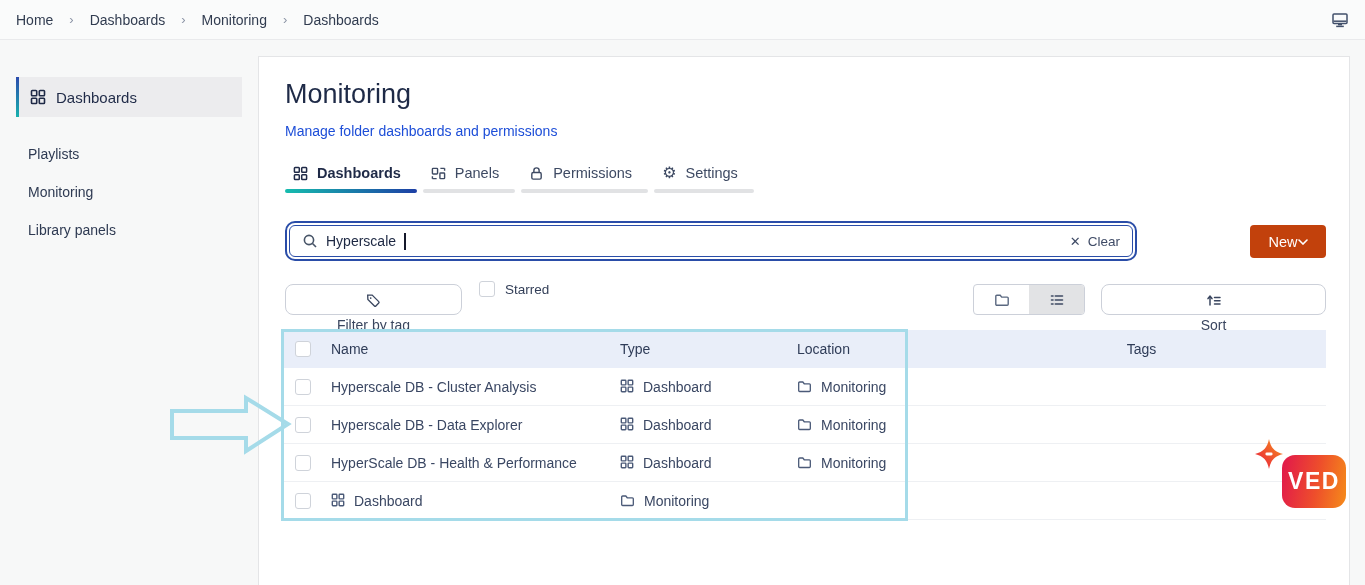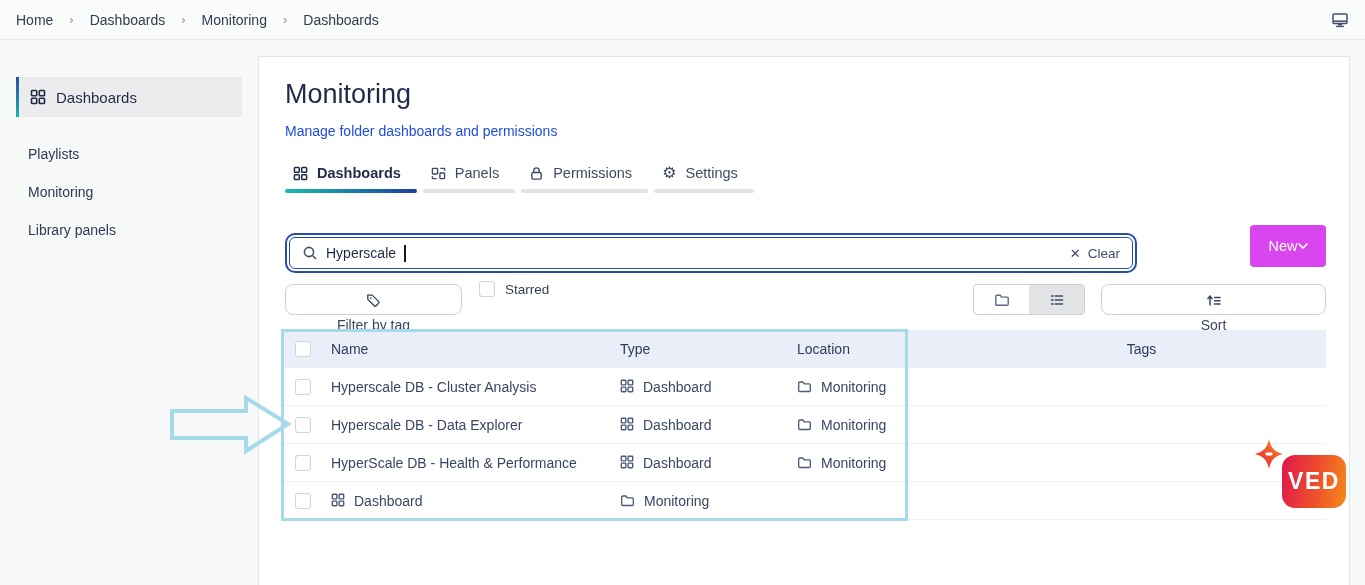--- a/index.html
+++ b/index.html
@@ -30,27 +30,27 @@
   .tabs { position:absolute; left:26px; top:108px; display:flex; gap:6px; }
   .tab { display:flex; align-items:center; gap:9px; padding:0 16px 12px 8px; font-size:14.5px; color:#3e4a63; position:relative; cursor:pointer; }
   .tab::after { content:""; position:absolute; left:0; right:0; bottom:0; height:4px; background:#e1e2e4; border-radius:2px; }
   .tab.active { color:#1f2a47; font-weight:600; }
   .tab.active::after { background:linear-gradient(90deg,#16bcae,#1d3fa5); }
   .tab .ticon { color:#3e4a63; }
   .tab.active .ticon { color:#1f2a47; }
   .gear-glyph { font-size:16px; line-height:14px; }
 
   
-  .search-wrap { position:absolute; left:26px; top:176px; width:852px; height:40px; border:2px solid #2a4da8; border-radius:10px; padding:2px; background:#fff; }
+  .search-wrap { position:absolute; left:26px; top:164px; width:852px; height:40px; border:2px solid #2a4da8; border-radius:10px; padding:2px; background:#fff; }
   .search-inner { width:100%; height:100%; border:1px solid #2a4da8; border-radius:6px; display:flex; align-items:center; padding:0 12px; gap:8px; cursor:text; }
   .search-text { font-size:14px; color:#1c2742; }
   .caret { width:1.5px; height:17px; background:#15192b; }
   .clear-btn { margin-left:auto; display:flex; align-items:center; gap:7px; color:#3f4b66; font-size:13.5px; cursor:pointer; }
   .clear-x { font-size:13px; }
-  .new-btn { position:absolute; left:991px; top:168px; width:76px; height:42px; background:#d946ef; border-radius:4px; color:#fff; font-size:14.5px; font-weight:500; display:flex; align-items:center; justify-content:center; cursor:pointer; }
+  .new-btn { position:absolute; left:991px; top:168px; width:76px; height:33px; background:#c2410c; border-radius:4px; color:#fff; font-size:14.5px; font-weight:500; display:flex; align-items:center; justify-content:center; cursor:pointer; }
 
   
   .select-box { position:absolute; height:31px; border:1px solid #ccd0d9; border-radius:8px; background:#fff; display:flex; align-items:center; padding:8px 12px; gap:9px; font-size:14px; color:#3a465f; cursor:pointer;flex-direction:column; }
   .tag-filter { left:26px; top:227px; width:177px; }
   .sort-box { left:842px; top:227px; width:225px; }
   .sel-chev { margin-left:auto; color:#55617a; }
   .starred { position:absolute; left:220px; top:224px; display:flex; align-items:center; gap:10px; }
   .cbx { width:16px; height:16px; border:1px solid #cfd3da; border-radius:3px; background:#fff; cursor:pointer; }
   .starred .slabel { font-size:13.5px; color:#333f58; }
   .view-toggle { position:absolute; left:714px; top:227px; width:112px; height:31px; border:1px solid #ccd0d9; border-radius:4px; background:#fff; display:flex; overflow:hidden; }

